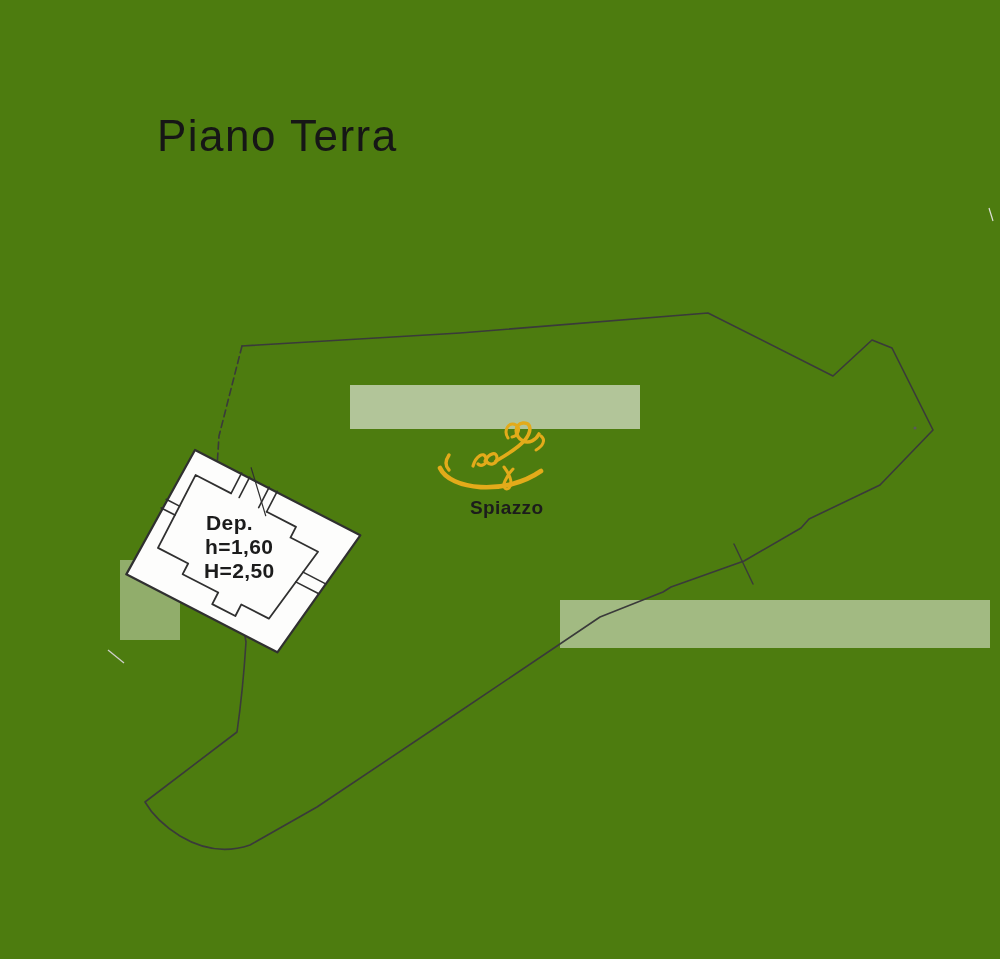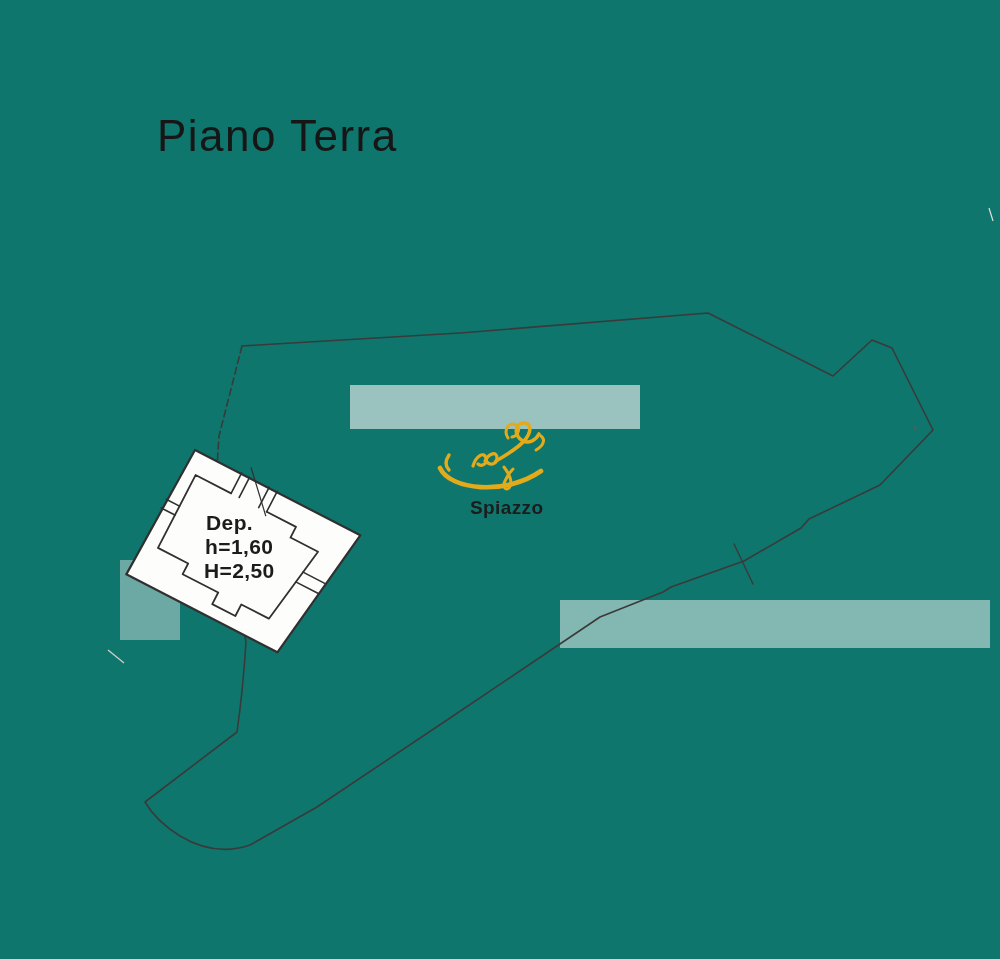--- a/index.html
+++ b/index.html
@@ -1,19 +1,19 @@
 <!DOCTYPE html>
 <html><head>
 <meta charset="utf-8">
 <style>
   html,body{margin:0;padding:0;background:#ffffff;}
   .page{
     position:relative;
     width:1000px;height:959px;
-    background:#0f766e;
+    background:#4d7c0f;
     overflow:hidden;
     font-family:"Liberation Sans", sans-serif;
     text-decoration:underline;
   }
   svg{position:absolute;top:0;left:0;}
   .title-text{
     font-family:"Liberation Sans", sans-serif;
     font-size:44px;
     font-weight:400;
     letter-spacing:1.5px;

